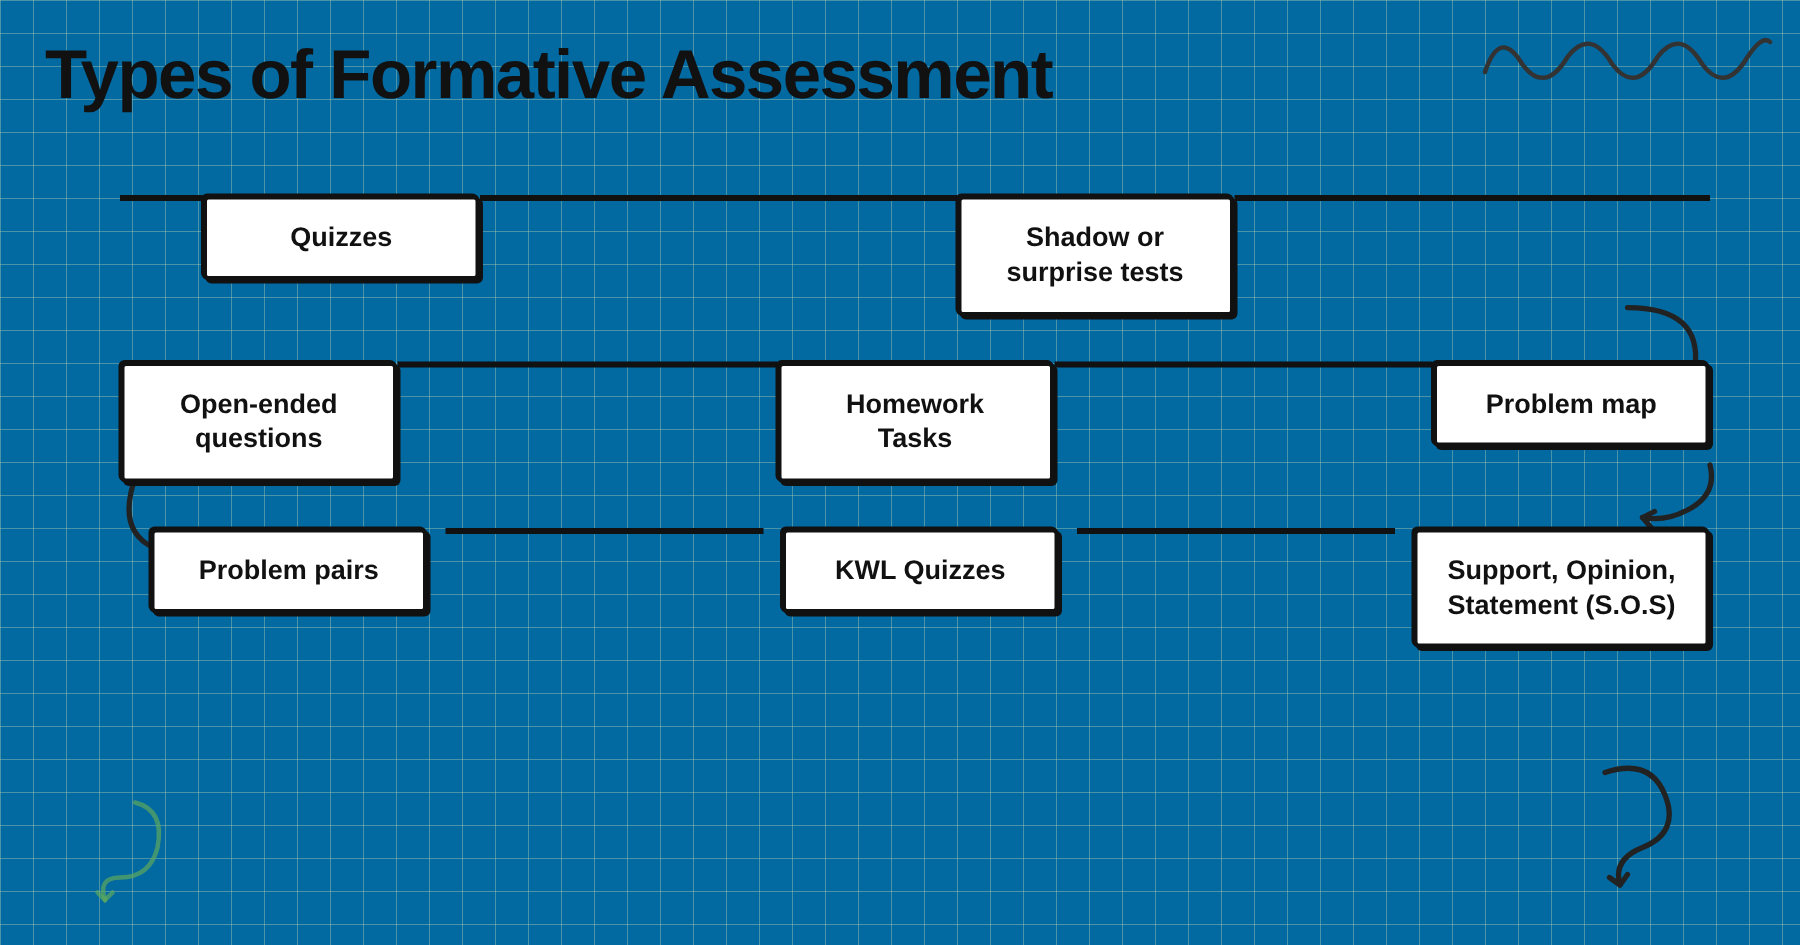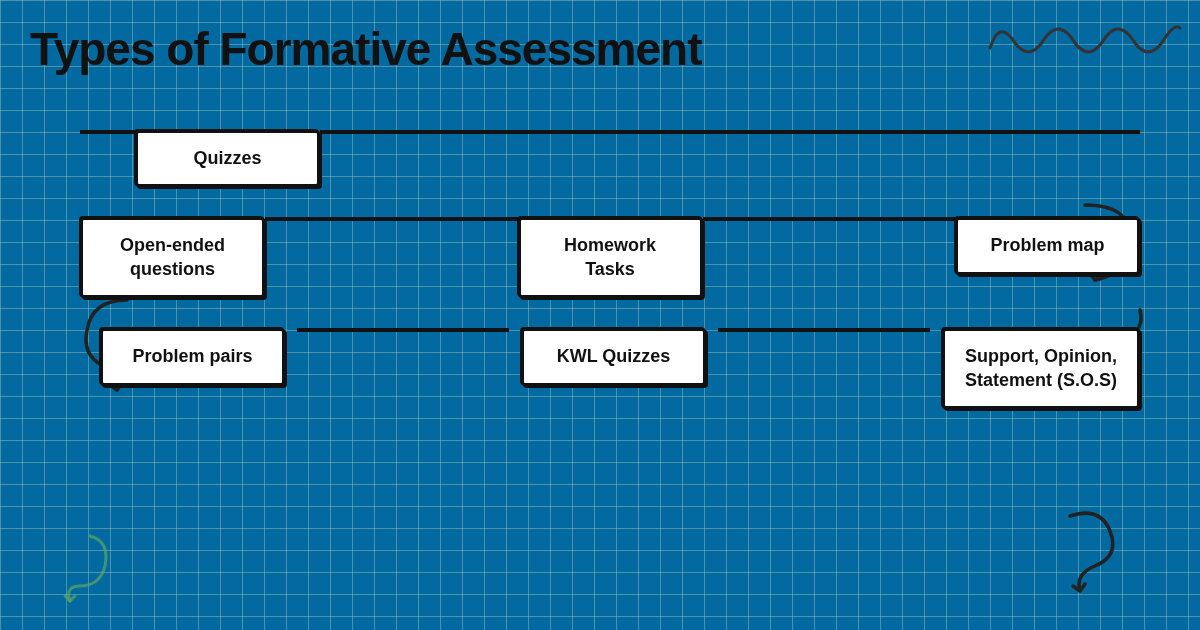--- a/index.html
+++ b/index.html
@@ -209,20 +209,23 @@
   </div>
 
   <div class="boxes-area">
 
     <div class="box-row row1" style="margin-top:10px;">
       <div class="left-stub"></div>
       <div class="assessment-box">
         <span>Quizzes</span>
       </div>
       <div class="connector"></div>
+      <div class="assessment-box">
+        <span>Shadow or<br>surprise tests</span>
+      </div>
       <div class="connector"></div>
     </div>
 
     <div class="box-row row2" style="margin-top:18px;">
       <div class="assessment-box">
         <span>Open-ended<br>questions</span>
       </div>
       <div class="connector"></div>
       <div class="assessment-box">
         <span>Homework<br>Tasks</span>

